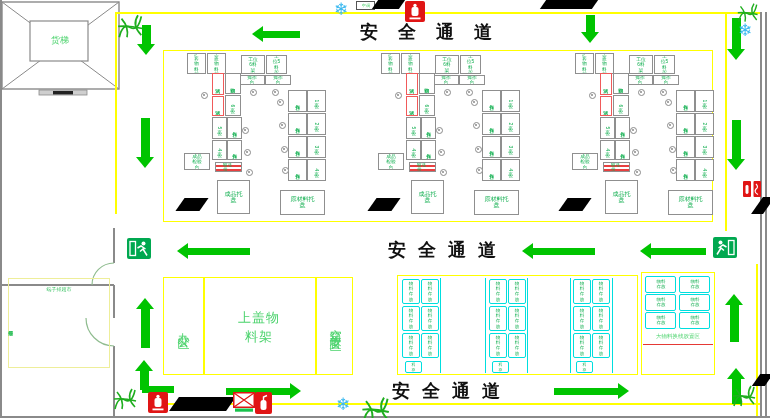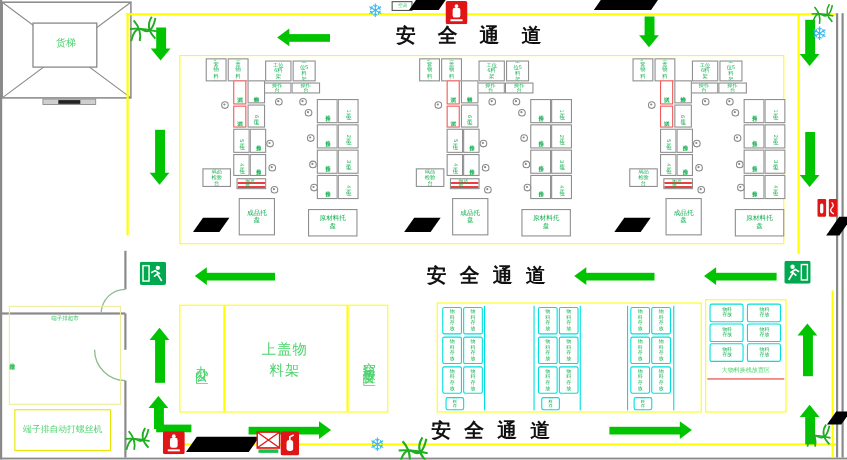--- a/index.html
+++ b/index.html
@@ -90,23 +90,20 @@
   </div>
   <div class="redline" style="left:643px;top:343.5px;width:70px;height:1.8px;"></div>
 
   <div class="palerect" style="left:8px;top:278px;width:102px;height:90px;"></div>
   <div class="zone" style="left:26px;top:284px;width:66px;height:11px;">
     <span class="t" style="transform:scale(.5);width:110px;white-space:nowrap;color:#2fbf5a;">端子排超市</span>
   </div>
   <div class="zone" style="left:4px;top:298px;width:13px;height:56px;">
     <span class="t tv" style="transform:scale(.5);height:105px;color:#2fbf5a;">端子排存放</span>
   </div>
-  <div class="zone" style="left:13px;top:372px;width:88px;height:38px;border:1.2px solid #e6e600;box-sizing:border-box;">
-    <span class="t" style="transform:scale(.8);width:100px;white-space:nowrap;">端子排自动打螺丝机</span>
-  </div>
 
   <div class="sc" style="left:360px;top:20px;letter-spacing:20px;">安全通道</div>
   <div class="sc" style="left:388px;top:238px;letter-spacing:12px;">安全通道</div>
   <div class="sc" style="left:392px;top:379px;letter-spacing:12px;">安全通道</div>
 
   <div class="zone" style="left:356px;top:1px;width:19px;height:9px;border:1px solid #555;box-sizing:border-box;background:#fff;">
     <span class="t" style="transform:scale(.42);width:24px;white-space:nowrap;">空调</span>
   </div>
 
 <div class="box" style="left: 187px; top: 53px; width: 19px; height: 21px;">

